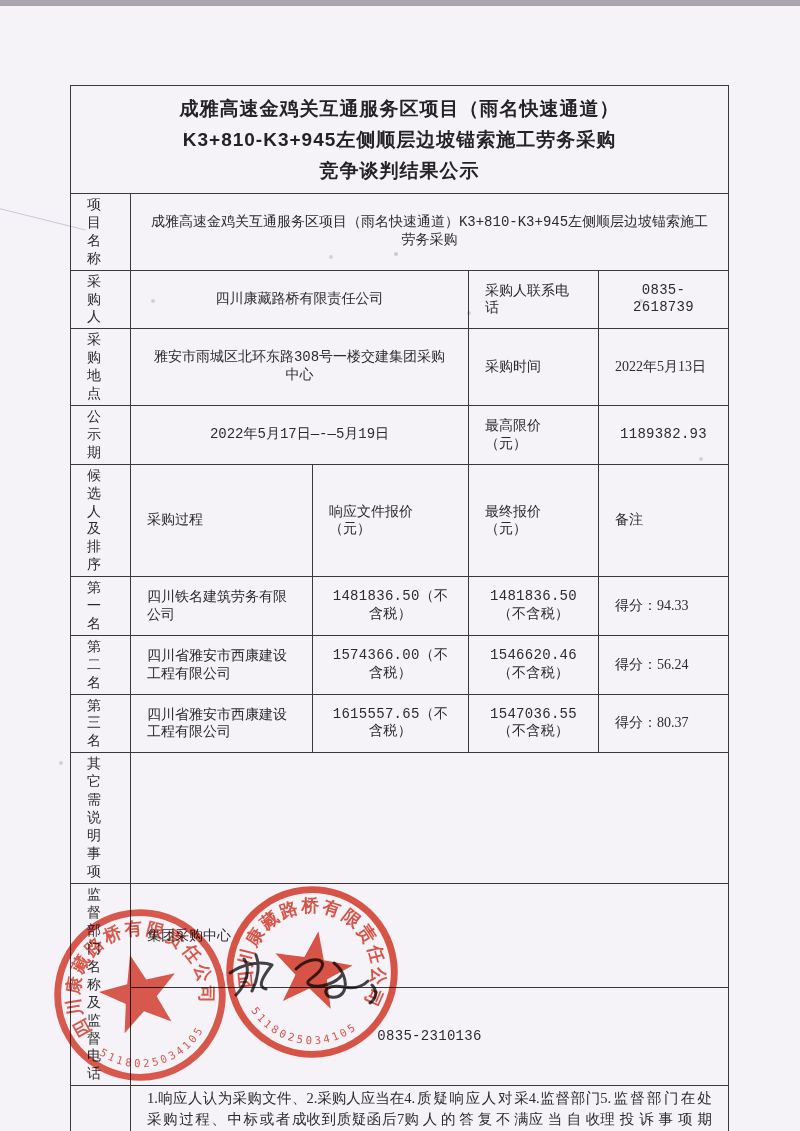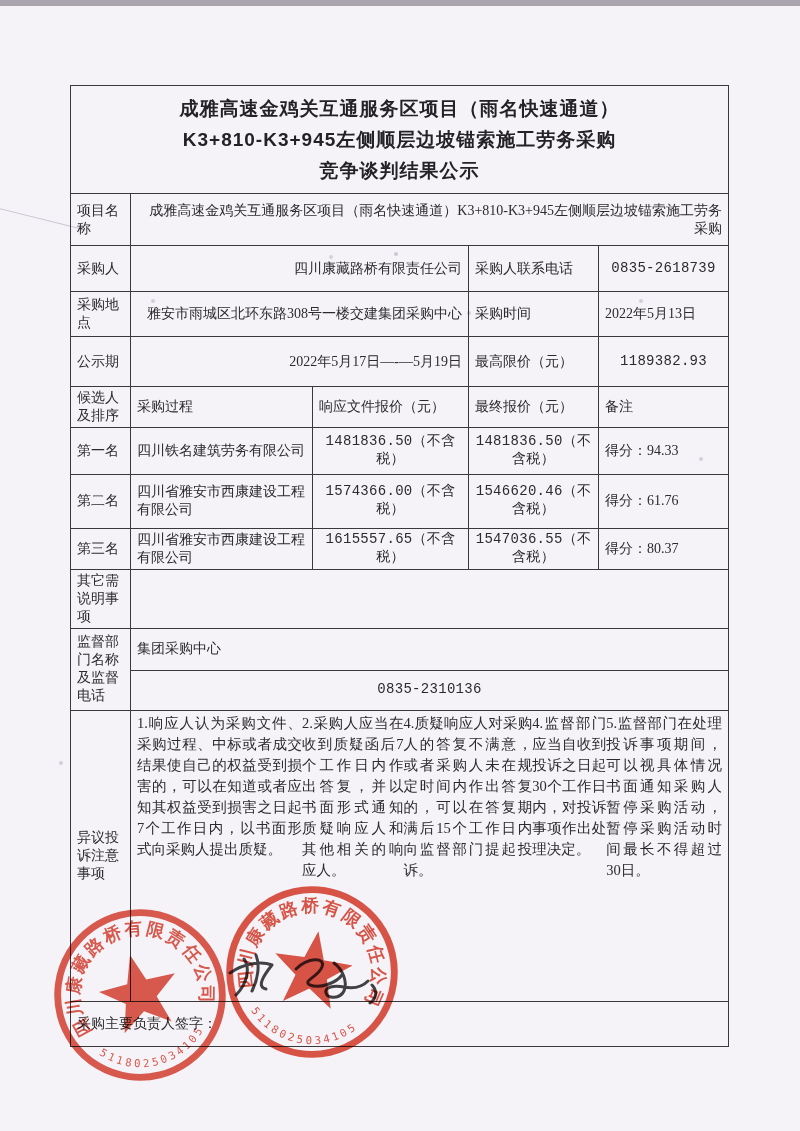--- a/index.html
+++ b/index.html
@@ -16,33 +16,33 @@
     152px 300px 0 1px rgba(130,120,140,.3), 60px 762px 0 1px rgba(130,120,140,.3),
     700px 458px 0 1px rgba(130,120,140,.28), 468px 312px 0 1px rgba(130,120,140,.3),
     330px 256px 0 1px rgba(130,120,140,.28);}
   table.doc{
     position:absolute;left:70px;top:85px;width:658px;
     border-collapse:collapse;table-layout:fixed;
     background:transparent;
   }
   table.doc td{
     border:1.6px solid #3a383b;
-    padding:2px 6px;
+    padding:2px 16px;
     font-size:14px;line-height:1.28;
     vertical-align:middle;
     overflow:hidden;
   }
   td.title-cell{padding:10px 4px;}
   .title-line{
     text-align:center;font-family:"Liberation Sans","DejaVu Sans",sans-serif;
     font-weight:bold;font-size:19px;line-height:31px;color:#232225;letter-spacing:1px;
   }
   td.lbl{padding:2px 3px 2px 6px;font-size:14.5px;}
   td.ctr{}
-  td.lft{text-align:right;}
+  td.lft{text-align:center;font-family:Liberation Mono, monospace;}
   td.num{font-size:13.5px;letter-spacing:.3px;text-align:center;font-family:Liberation Mono, monospace;}
   td.obj-cell{padding:0 10px;}
   .obj-wrap{display:flex;flex-direction:row;justify-content:center;height:286px;}
   .obj-wrap p{margin:0;font-size:14.5px;line-height:21px;text-align:justify;}
   td.sig-cell{font-size:14.5px;padding-left:8px;margin-top:40px;}
   .seal{position:absolute;mix-blend-mode:multiply;opacity:.82;}
   .seal-left{left:42px;top:897px;transform:rotate(-14deg);}
   .seal-right{left:214px;top:874px;transform:rotate(9deg);opacity:.85;}
   .signature{position:absolute;left:222px;top:945px;mix-blend-mode:multiply;}
 </style>
@@ -103,21 +103,21 @@
     <td class="ctr">四川铁名建筑劳务有限公司</td>
     <td class="num">1481836.50（不含税）</td>
     <td class="num">1481836.50（不含税）</td>
     <td class="ctr">得分：94.33</td>
   </tr>
   <tr style="height:54px">
     <td class="ctr">第二名</td>
     <td class="ctr">四川省雅安市西康建设工程有限公司</td>
     <td class="num">1574366.00（不含税）</td>
     <td class="num">1546620.46（不含税）</td>
-    <td class="ctr">得分：61.76</td>
+    <td class="ctr">得分：56.24</td>
   </tr>
   <tr style="height:39px">
     <td class="ctr">第三名</td>
     <td class="ctr">四川省雅安市西康建设工程有限公司</td>
     <td class="num">1615557.65（不含税）</td>
     <td class="num">1547036.55（不含税）</td>
     <td class="ctr">得分：80.37</td>
   </tr>
   <tr style="height:37px">
     <td class="lbl" style="line-height:18px;">其它需说明事项</td>

